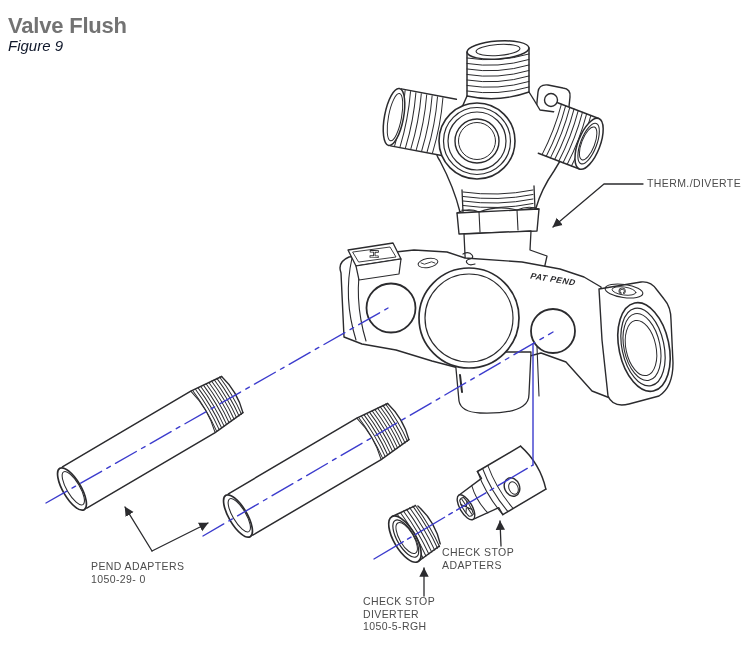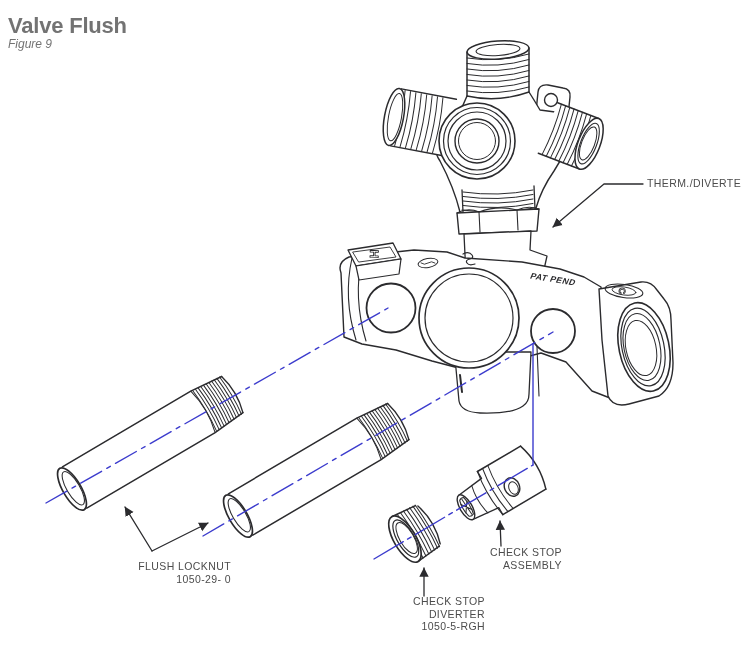--- a/index.html
+++ b/index.html
@@ -1,24 +1,24 @@
 <!DOCTYPE html>
 <html><head>
 <meta charset="utf-8">
 <style>
   html,body{margin:0;padding:0;background:#fff;}
   body{font-family:"Liberation Sans", sans-serif;}
   .stage{position:relative;width:741px;height:650px;background:#fff;overflow:hidden;}
   .stage svg{position:absolute;left:0;top:0;}
   .page-title{position:absolute;left:8px;top:13px;font-size:22px;font-weight:800;
               color:#737373;letter-spacing:-0.2px;}
-  .figure-caption{position:absolute;left:8px;top:37px;font-size:12px;font-style:italic;
-              color:#737373;}
+  .figure-caption{position:absolute;left:8px;top:37px;font-size:15px;font-style:italic;
+              color:#0f172a;}
   .callout{position:absolute;font-size:10.5px;color:#4c4c4c;letter-spacing:0.4px;
-           line-height:12.5px;text-align:right;}
+           line-height:12.5px;text-align:left;}
   .callout.left-align{text-align:left;}
   .lbl-therm{left:647px;top:177px;width:94px;}
   .lbl-flush{left:91px;top:560px;width:140px;}
   .lbl-locknut{left:363px;top:595px;width:122px;}
   .lbl-assembly{left:442px;top:546px;width:120px;}
 </style>
 </head>
 <body>
 
 <div class="stage">
@@ -174,28 +174,28 @@
 </svg>
 
 <div class="page-title">Valve Flush</div>
 <div class="figure-caption">Figure 9</div>
 
 <div class="callout left-align lbl-therm">
   <div>THERM./DIVERTER</div>
 </div>
 
 <div class="callout lbl-flush">
-  <div>FLUSH LOCKNUT</div>
+  <div>PEND ADAPTERS</div>
   <div>1050-29- 0</div>
 </div>
 
 <div class="callout lbl-locknut">
   <div>CHECK STOP</div>
   <div>DIVERTER</div>
   <div>1050-5-RGH</div>
 </div>
 
 <div class="callout lbl-assembly">
   <div>CHECK STOP</div>
-  <div>ASSEMBLY</div>
+  <div>ADAPTERS</div>
 </div>
 
 </div>
 
 </body></html>

